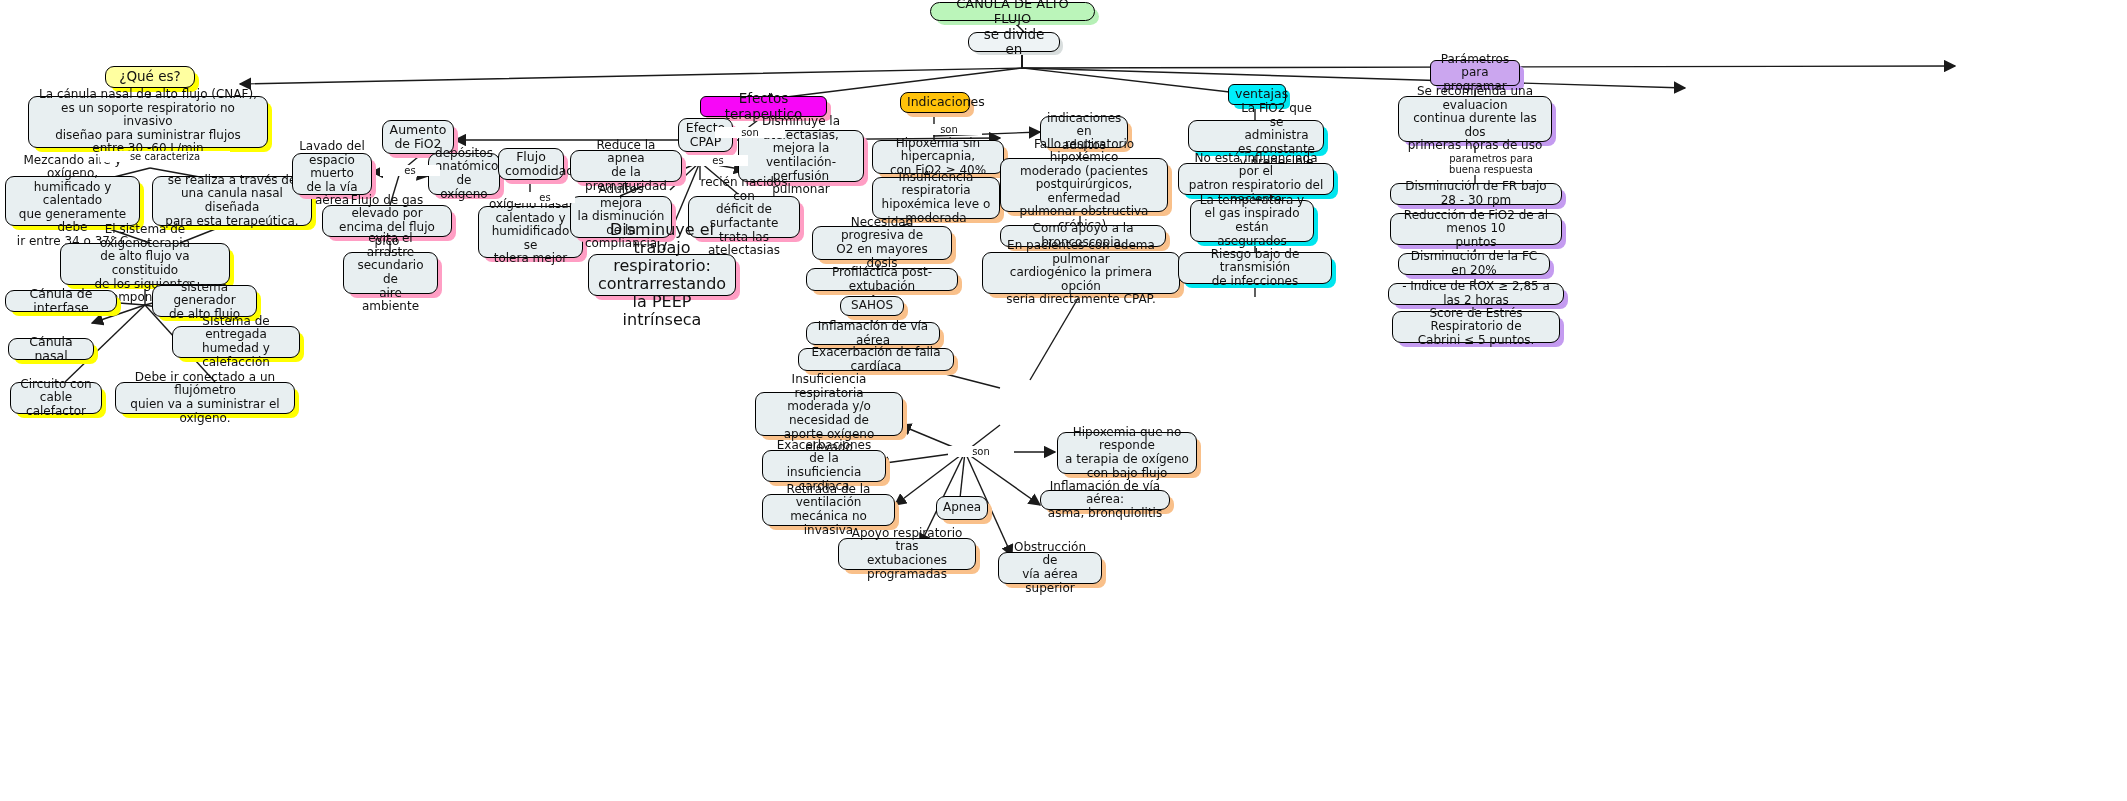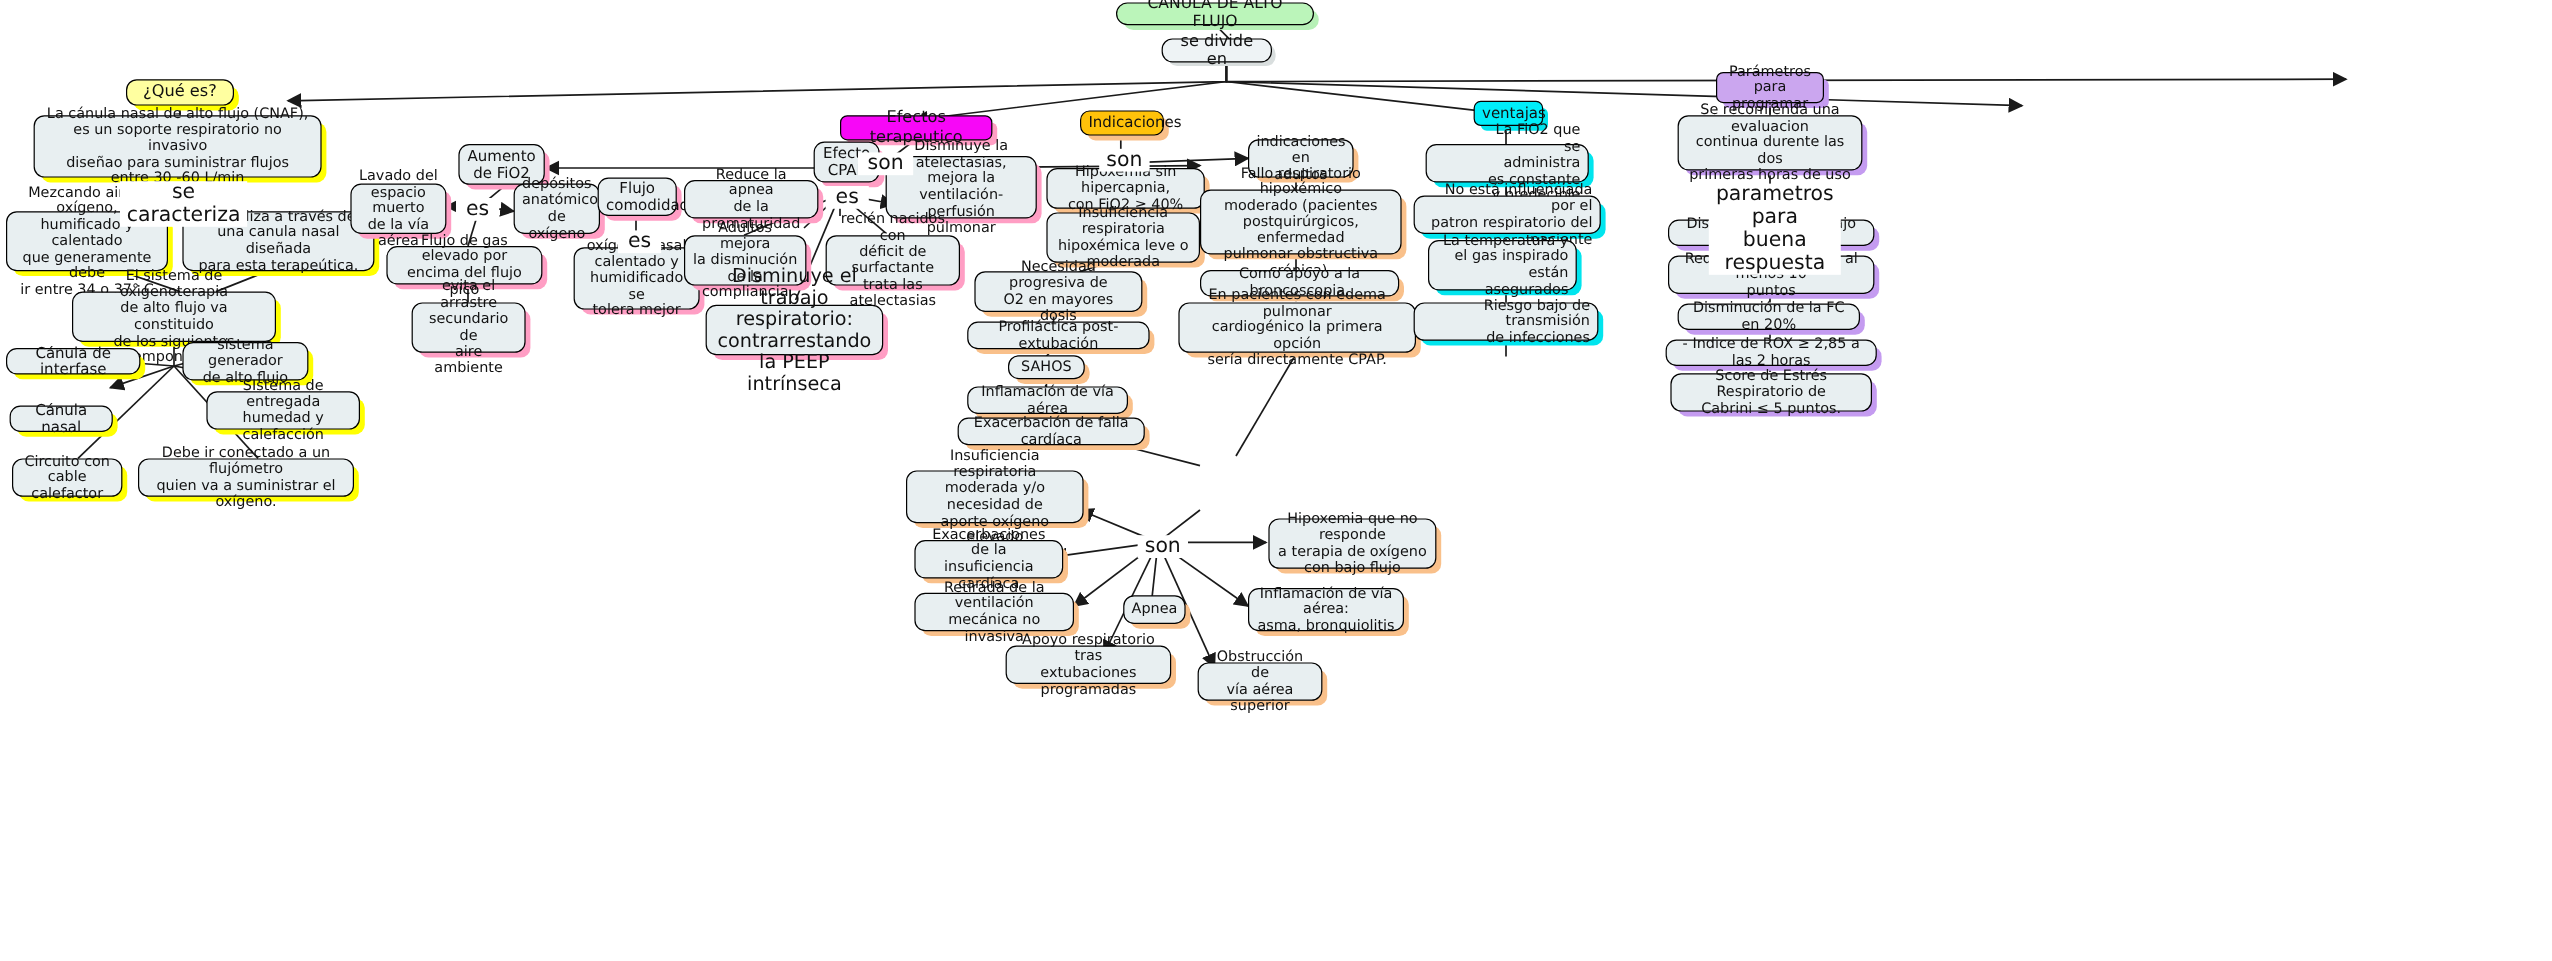--- a/index.html
+++ b/index.html
@@ -7,33 +7,33 @@
   #canvas{position:relative;width:2127px;height:801px;overflow:hidden;background:#fff;}
   #wires{position:absolute;left:0;top:0;width:2127px;height:801px;}
   .node{position:absolute;box-sizing:border-box;display:flex;align-items:center;justify-content:center;
         text-align:center;border:1px solid #000;border-radius:9px;background:#e8eff1;color:#111;
         font-size:13.5px;line-height:1.13;padding:3px 6px;z-index:5;}
   .node span{display:block;width:100%;white-space:pre-line;}
   
   .sh-yellow{box-shadow:5px 5px 0 -1px #ffff00;}
   .sh-pink{box-shadow:5px 5px 0 -1px #ff9ec4;}
   .sh-orange{box-shadow:5px 5px 0 -1px #f9c08a;}
-  .sh-cyan{box-shadow:5px 5px 0 -1px #00e5ee;text-align:right;}
+  .sh-cyan{box-shadow:5px 5px 0 -1px #00e5ee;}
   .sh-purple{box-shadow:5px 5px 0 -1px #c49bf0;}
   .sh-green{box-shadow:5px 5px 0 -1px #b6f0b6;}
   .sh-grey{box-shadow:4px 4px 0 -1px #d9dede;}
   
   .hd-green{background:#bbf5ba;border-radius:11px;}
   .hd-yellow{background:#ffffa0;border-radius:9px;}
   .hd-magenta{background:#f707f7;border-radius:6px;}
   .hd-amber{background:#ffc20a;border-radius:8px;}
   .hd-cyan{background:#00eefa;border-radius:6px;}
   .hd-purple{background:#cba6ef;border-radius:6px;}
-  .linklabel{position:absolute;background:#fff;color:#111;font-size:17px;line-height:1.12;
-             text-align:center;padding:0 3px;z-index:6;white-space:pre-line;}
+  .linklabel{position:absolute;background:#fff;color:#111;font-size:10px;line-height:1.12;
+             text-align:center;padding:0 15px;z-index:6;white-space:pre-line;}
 </style>
 </head>
 <body>
 
 <div id="canvas">
 
   <svg id="wires" viewBox="0 0 2127 801">
     <defs>
       <marker id="ah" markerWidth="9" markerHeight="9" refX="8" refY="4.5" orient="auto">
         <path d="M0,0 L9,4.5 L0,9 z" fill="#1a1a1a"></path>
@@ -331,21 +331,21 @@
     </div>
   <div class="node sh-orange" style="left:998px;top:552px;width:104px;height:32px;font-size:12px;">
       <span>Obstrucción de
 vía aérea superior</span>
     </div>
   <div class="node sh-orange" style="left:1057px;top:432px;width:140px;height:42px;font-size:12px;">
       <span>Hipoxemia que no responde
 a terapia de oxígeno
 con bajo flujo</span>
     </div>
-  <div class="node sh-orange" style="left:1040px;top:490px;width:130px;height:36px;font-size:12px;">
+  <div class="node sh-orange" style="left:1040px;top:490px;width:130px;height:20px;font-size:12px;">
       <span>Inflamación de vía aérea:
 asma, bronquiolitis</span>
     </div>
 
   <div class="node hd-cyan sh-cyan" style="left:1228px;top:84px;width:58px;height:21px;font-size:12.5px;">
       <span>ventajas</span>
     </div>
   <div class="node sh-cyan" style="left:1188px;top:120px;width:136px;height:32px;font-size:12px;padding-left:47px;">
       <span>La FiO2 que se administra
 es constante y predecible</span>

